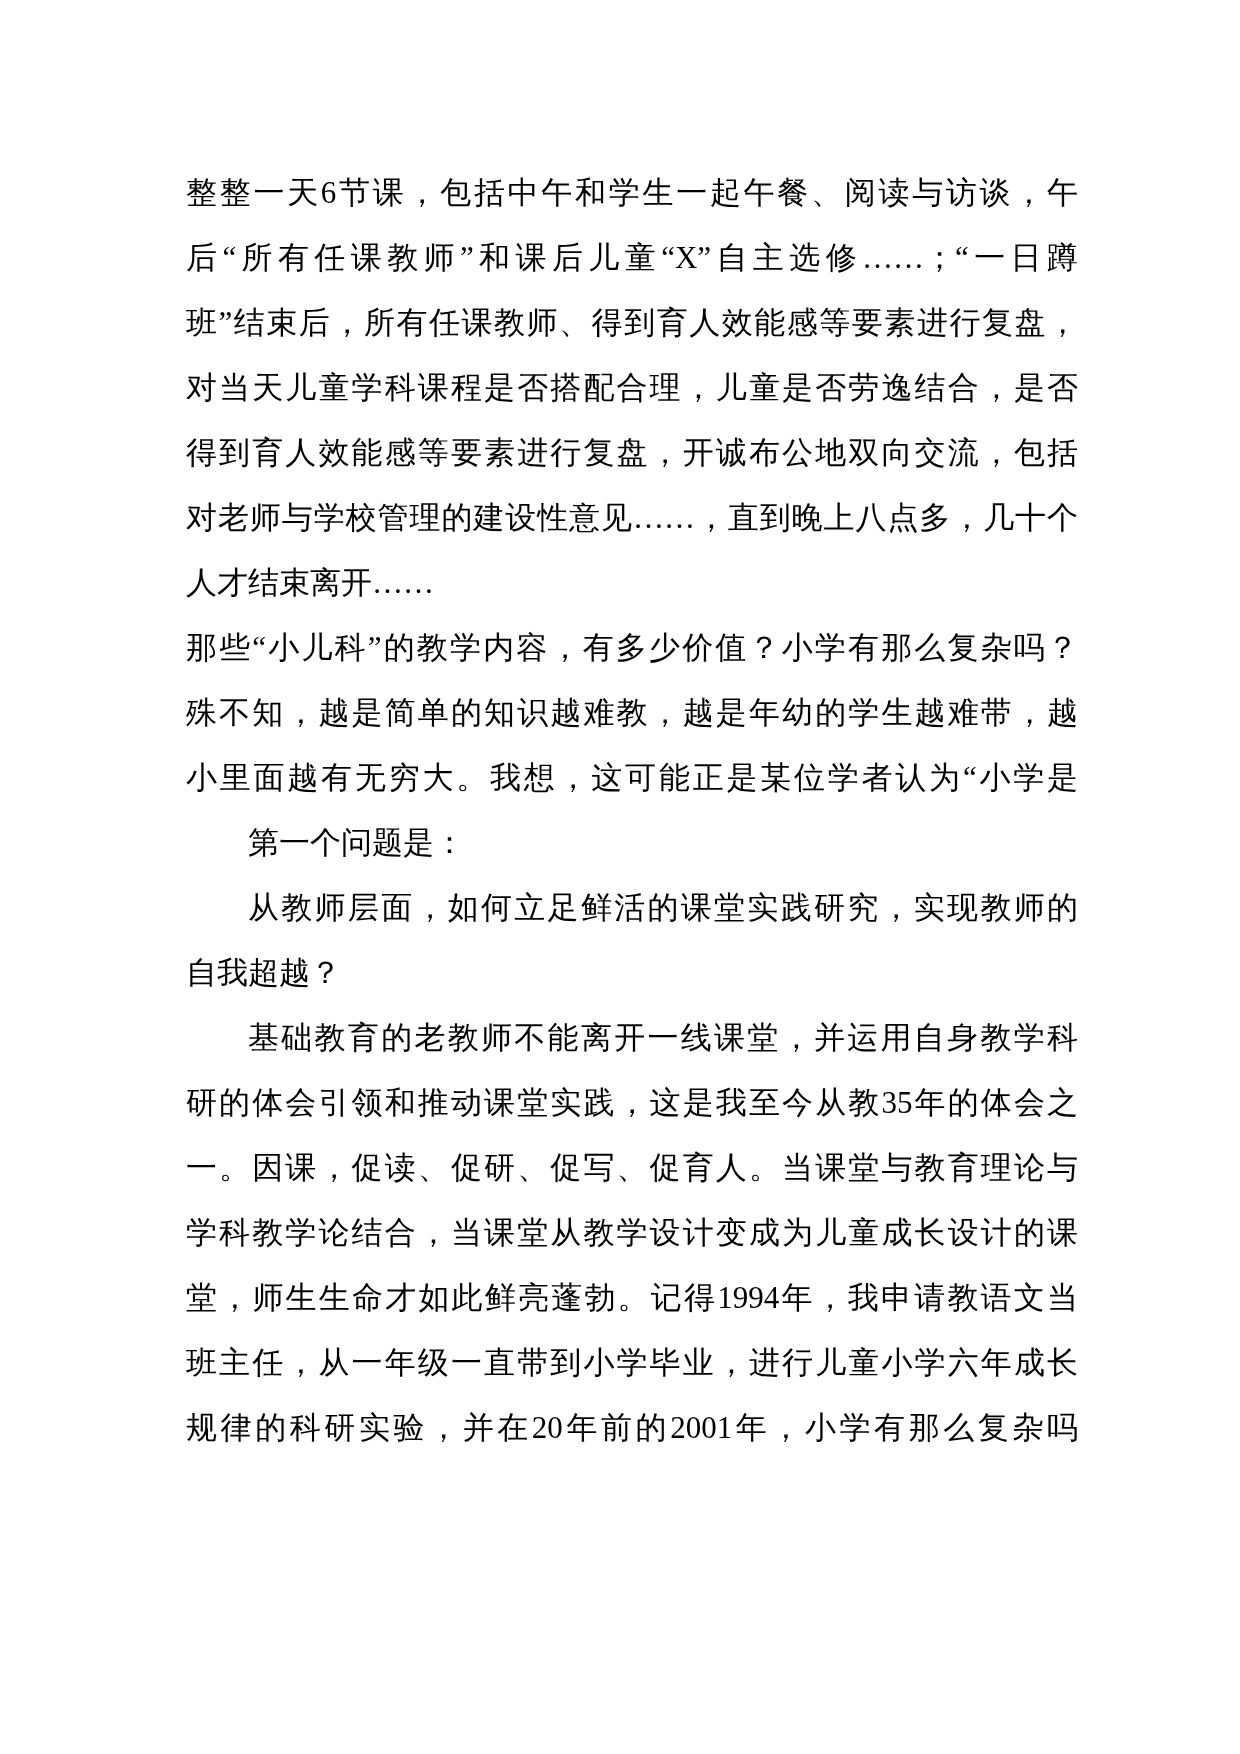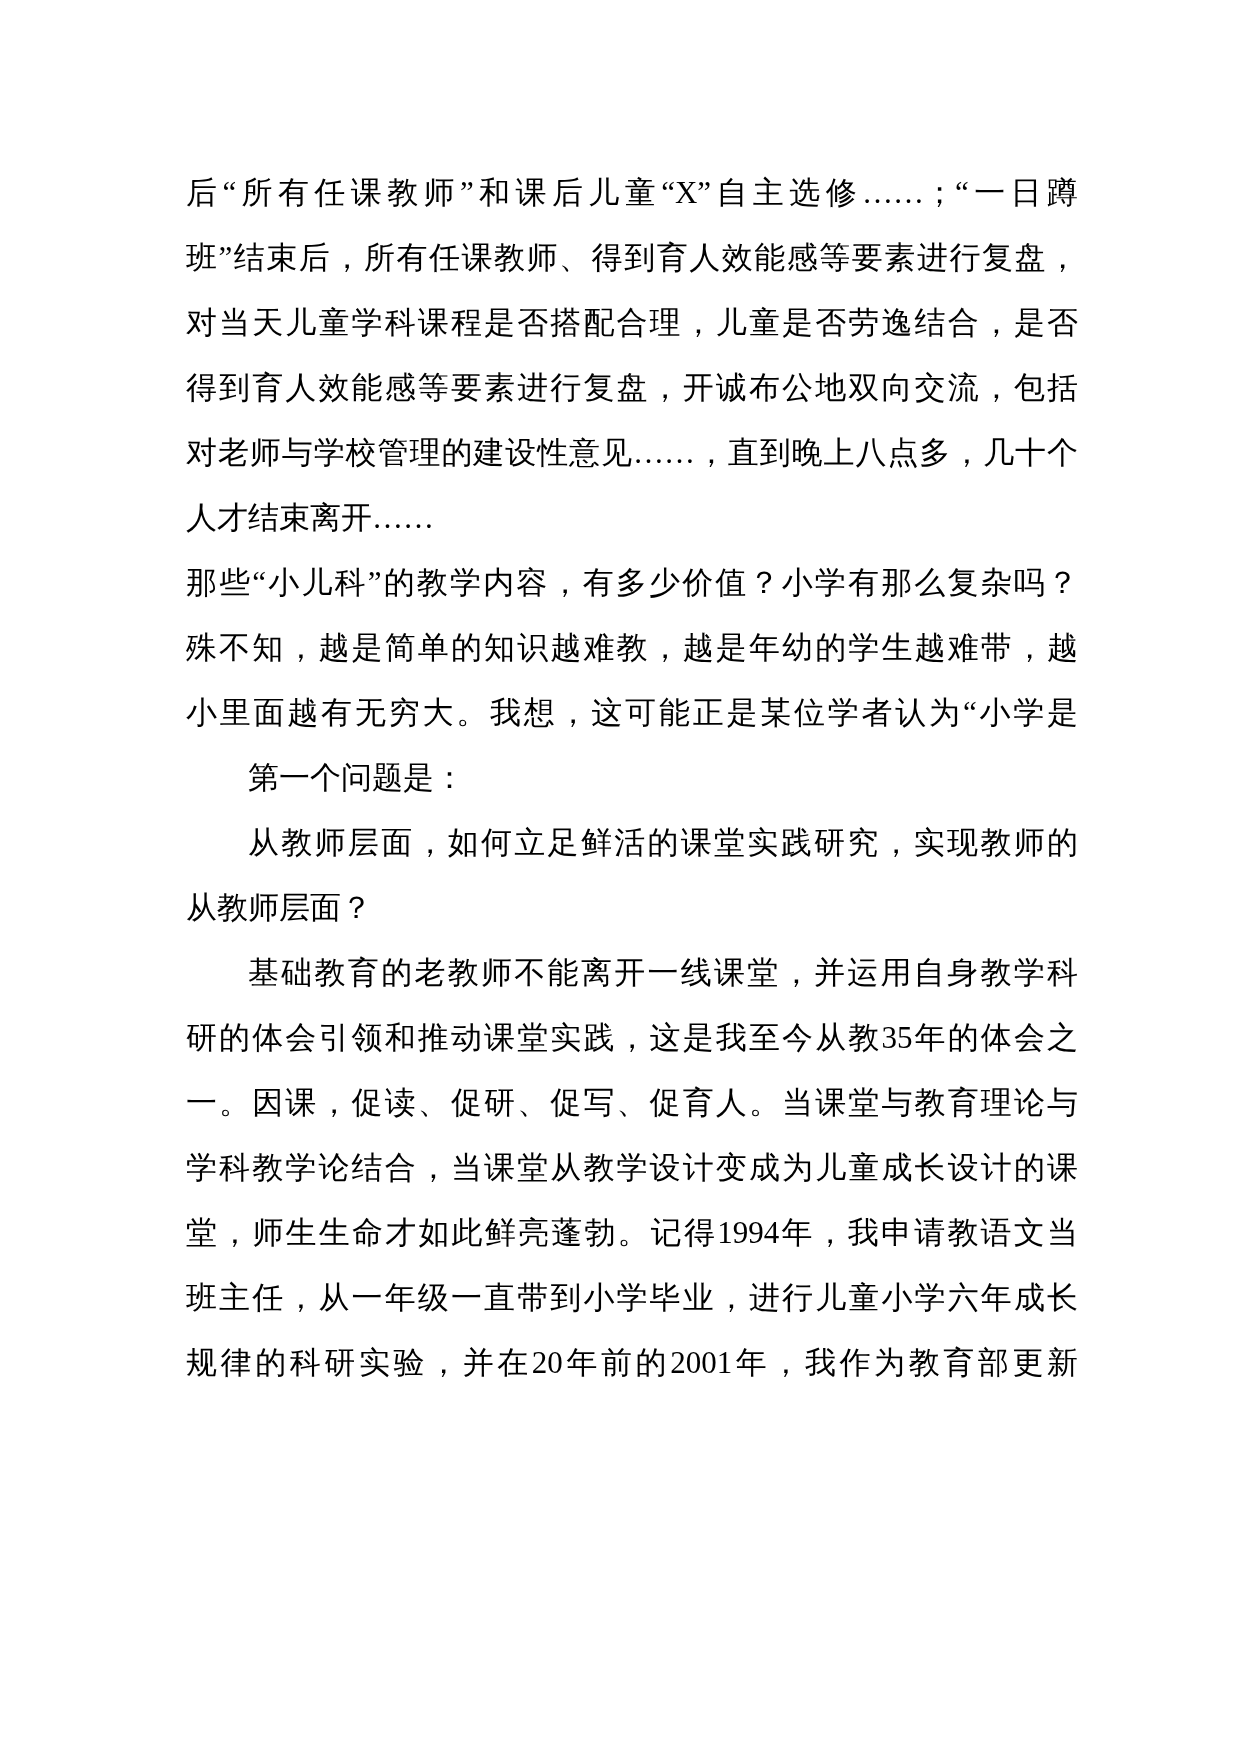--- a/index.html
+++ b/index.html
@@ -43,42 +43,43 @@
   .line.indent {
     text-indent: 2em;
   }
 </style>
 </head>
 <body>
 
 <div class="page" style="background: rgb(255, 255, 255); color: rgb(0, 0, 0);">
   <div class="text-block">
       <div class="paragraph">
+        <div class="line">整整一天6节课，包括中午和学生一起午餐、阅读与访谈，午</div>
         <div class="line">后“所有任课教师”和课后儿童“X”自主选修……；“一日蹲</div>
         <div class="line">班”结束后，所有任课教师、得到育人效能感等要素进行复盘，</div>
         <div class="line">对当天儿童学科课程是否搭配合理，儿童是否劳逸结合，是否</div>
         <div class="line">得到育人效能感等要素进行复盘，开诚布公地双向交流，包括</div>
         <div class="line">对老师与学校管理的建设性意见……，直到晚上八点多，几十个</div>
         <div class="line para-end">人才结束离开……</div>
       </div>
       <div class="paragraph">
         <div class="line">那些“小儿科”的教学内容，有多少价值？小学有那么复杂吗？</div>
         <div class="line">殊不知，越是简单的知识越难教，越是年幼的学生越难带，越</div>
         <div class="line">小里面越有无穷大。我想，这可能正是某位学者认为“小学是</div>
       </div>
       <div class="paragraph">
         <div class="line indent para-end">第一个问题是：</div>
       </div>
       <div class="paragraph">
         <div class="line indent">从教师层面，如何立足鲜活的课堂实践研究，实现教师的</div>
-        <div class="line para-end">从教师层面？</div>
+        <div class="line para-end">自我超越？</div>
       </div>
       <div class="paragraph">
         <div class="line indent">基础教育的老教师不能离开一线课堂，并运用自身教学科</div>
         <div class="line">研的体会引领和推动课堂实践，这是我至今从教35年的体会之</div>
         <div class="line">一。因课，促读、促研、促写、促育人。当课堂与教育理论与</div>
         <div class="line">学科教学论结合，当课堂从教学设计变成为儿童成长设计的课</div>
         <div class="line">堂，师生生命才如此鲜亮蓬勃。记得1994年，我申请教语文当</div>
         <div class="line">班主任，从一年级一直带到小学毕业，进行儿童小学六年成长</div>
-        <div class="line">规律的科研实验，并在20年前的2001年，我作为教育部更新</div>
+        <div class="line">规律的科研实验，并在20年前的2001年，小学有那么复杂吗</div>
       </div>
     </div>
 </div>
 
 </body></html>

